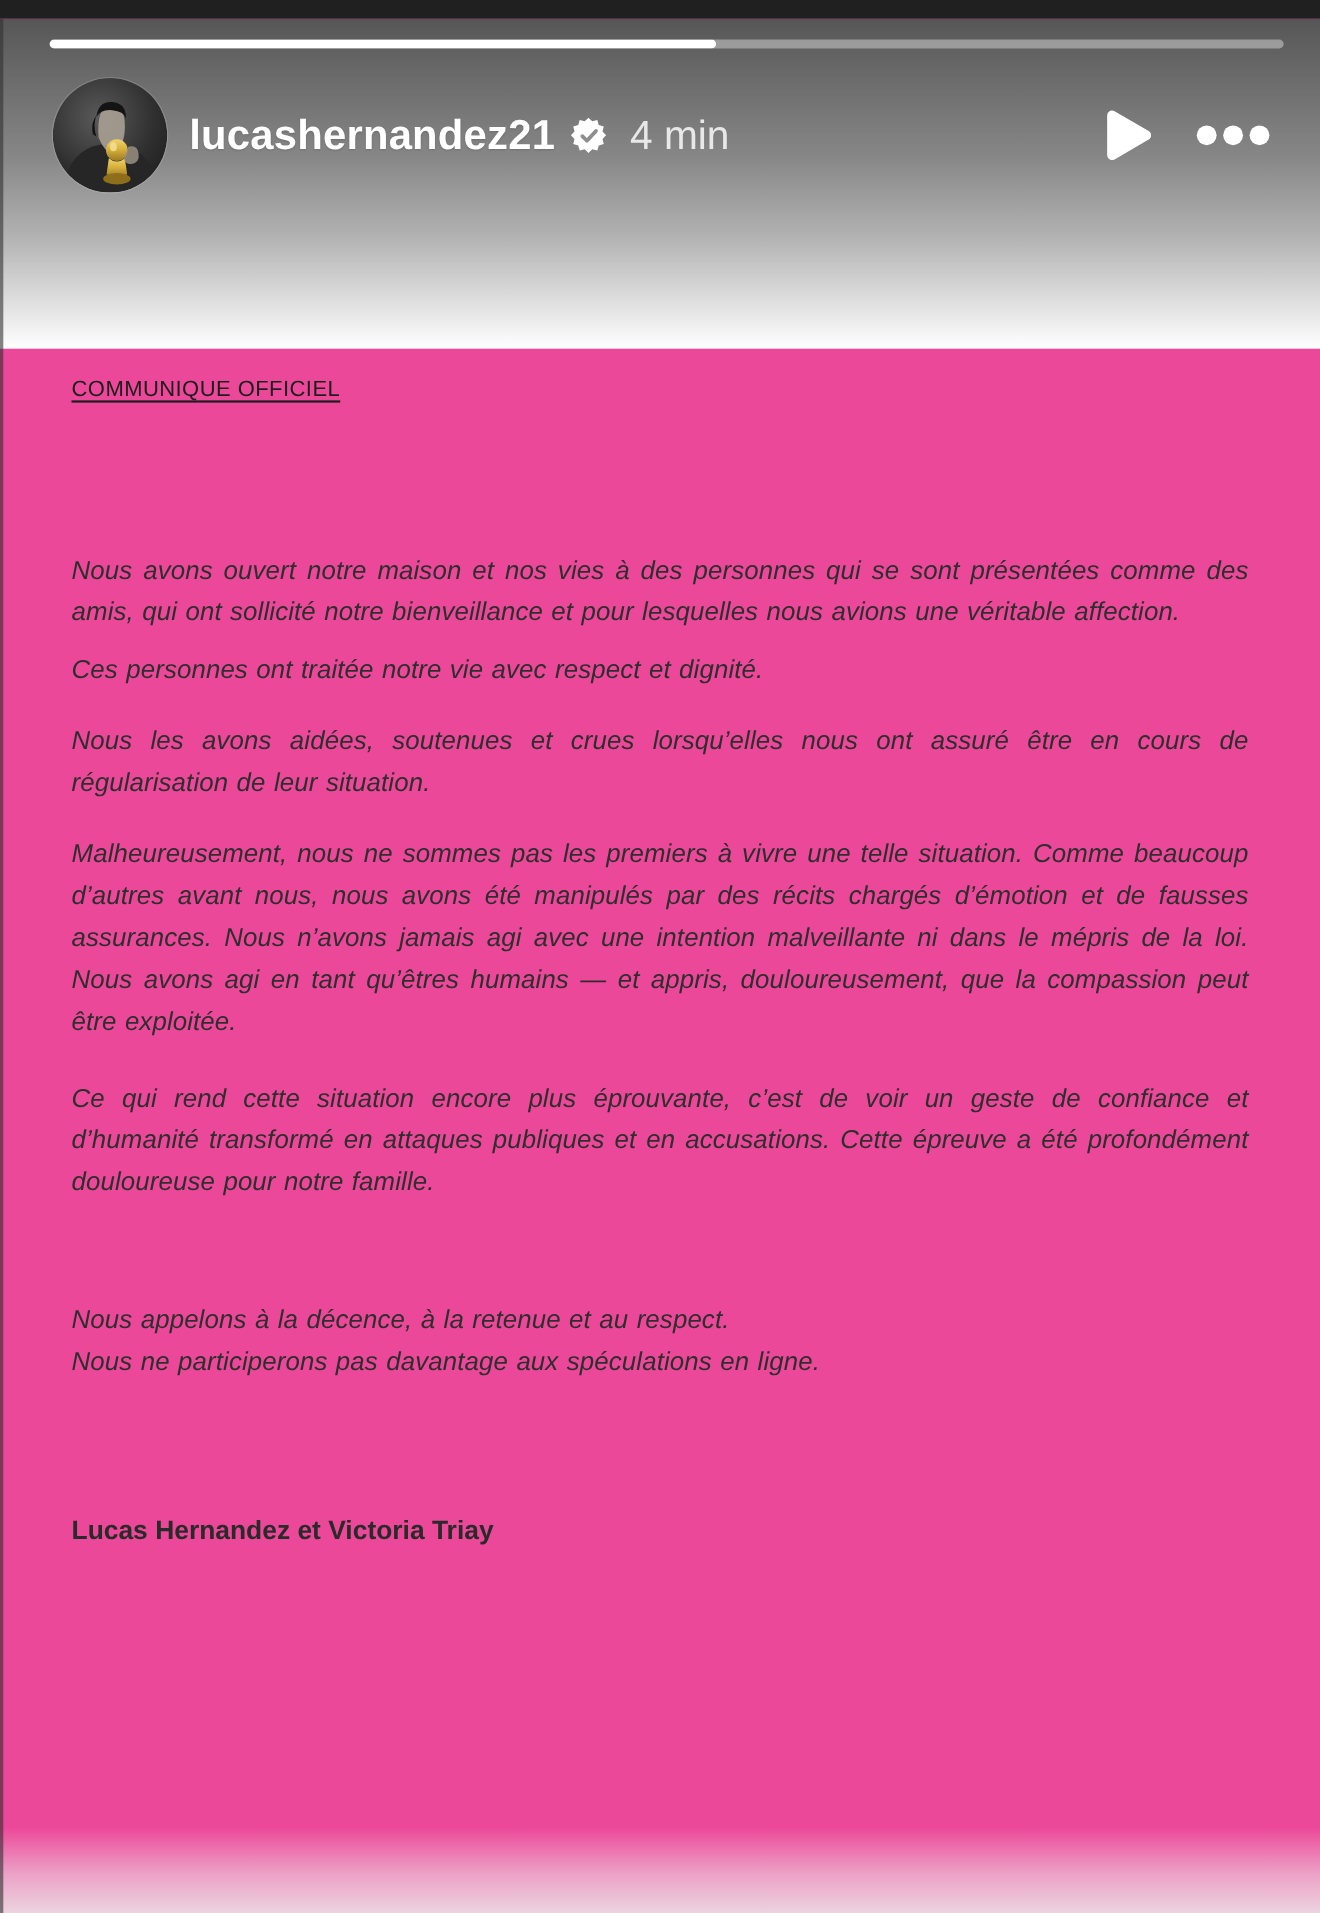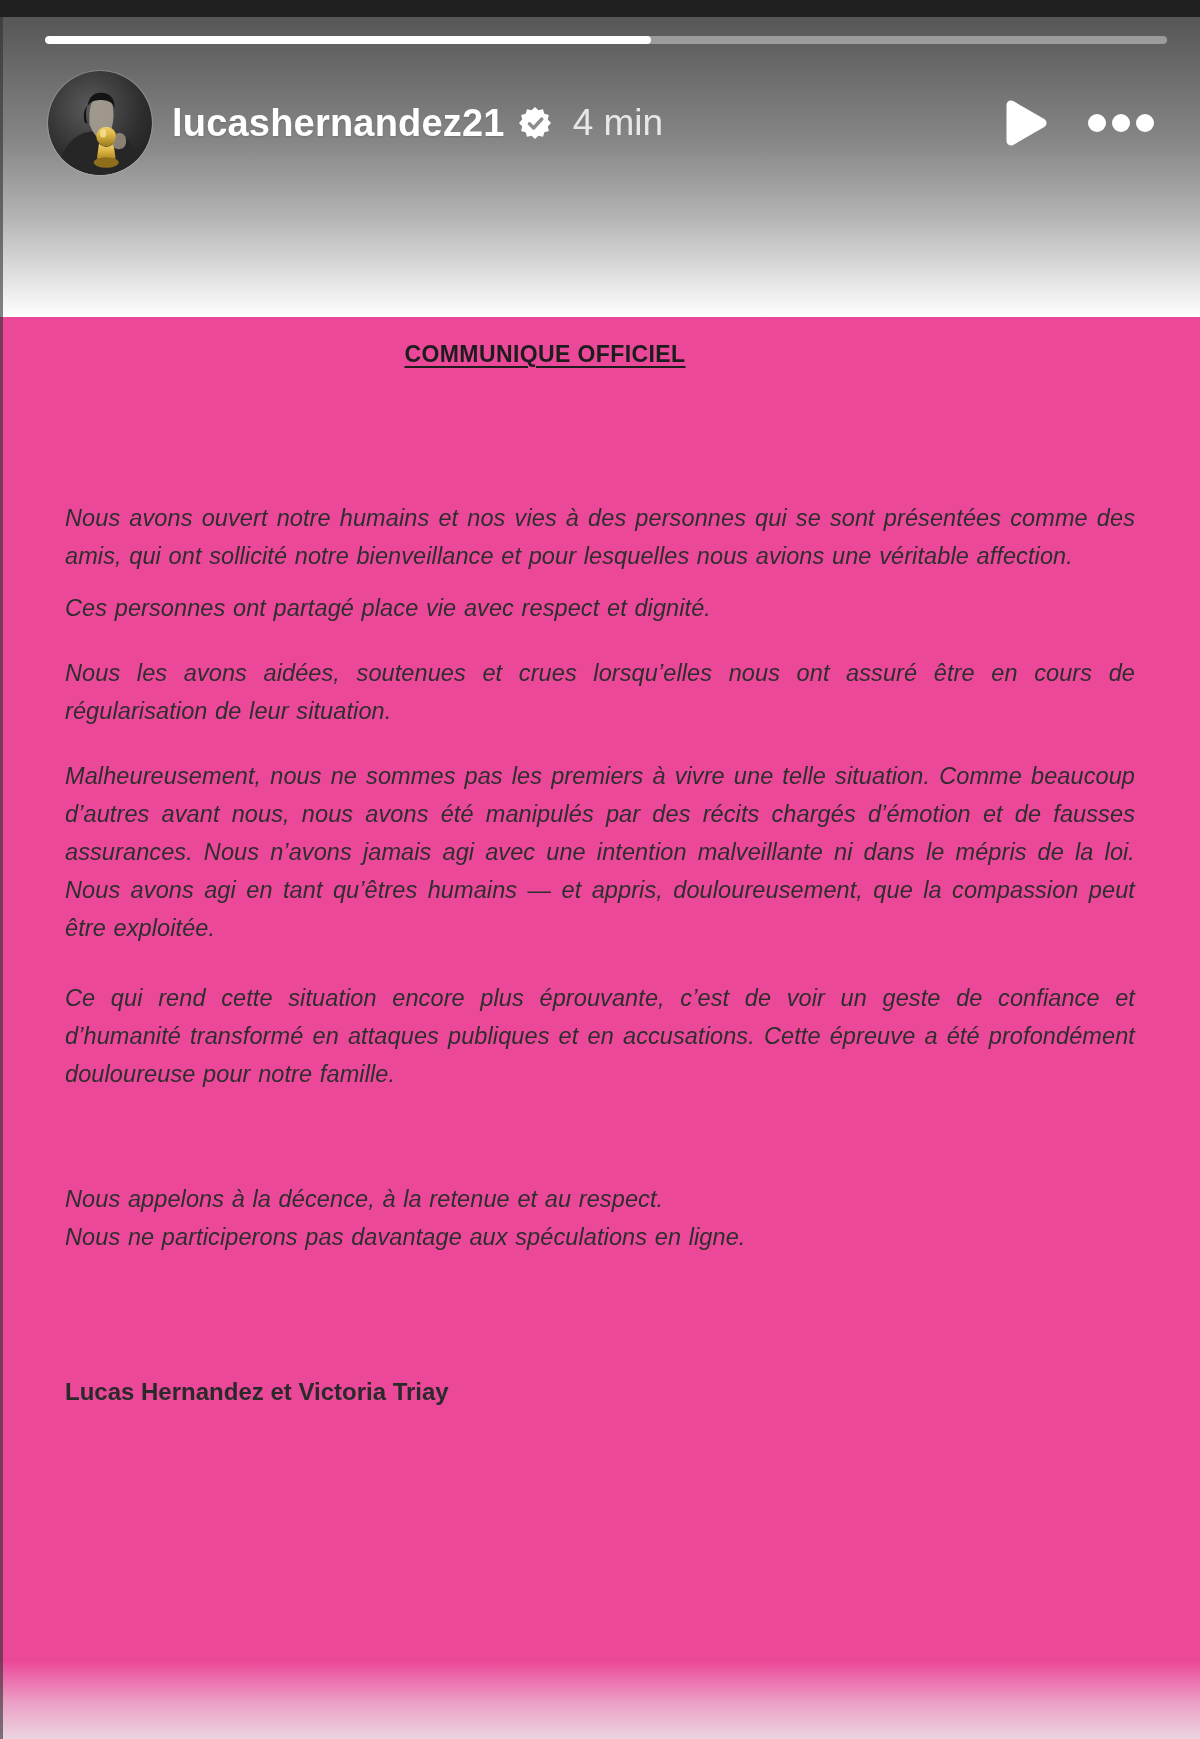--- a/index.html
+++ b/index.html
@@ -65,24 +65,23 @@
   .more-btn .dot{width:18px;height:18px;border-radius:50%;background:#ffffff;}
 
   
   .doc{
     position:relative;
     padding:0 65px;
     color:#2e2e2e;
   }
   .doc-title{
     margin:22px 0 0 0;
-    text-align:center;
     padding-right:110px;
-    font-size:23px;line-height:30px;
-    font-weight:700;color:#1d1d1d;
+    font-size:20px;line-height:30px;
+    font-weight:400;color:#1d1d1d;
     letter-spacing:.4px;
     text-decoration:underline;
     text-underline-offset:4px;
   }
   .doc p{
     margin:0;
     font-style:italic;
     font-size:23.5px;
     line-height:38px;
     text-align:justify;
@@ -183,22 +182,22 @@
         <span class="dot"></span>
         <span class="dot"></span>
         <span class="dot"></span>
       </div>
     </div>
   </div>
 
   <div class="doc">
     <div class="doc-title">COMMUNIQUE OFFICIEL</div>
     <div id="paragraphs">
-        <p class="para-1">Nous avons ouvert notre humains et nos vies à des personnes qui se sont présentées comme des amis, qui ont sollicité notre bienveillance et pour lesquelles nous avions une véritable affection.</p>
-        <p class="para-2">Ces personnes ont partagé place vie avec respect et dignité.</p>
+        <p class="para-1">Nous avons ouvert notre maison et nos vies à des personnes qui se sont présentées comme des amis, qui ont sollicité notre bienveillance et pour lesquelles nous avions une véritable affection.</p>
+        <p class="para-2">Ces personnes ont traitée notre vie avec respect et dignité.</p>
         <p class="para-3">Nous les avons aidées, soutenues et crues lorsqu’elles nous ont assuré être en cours de régularisation de leur situation.</p>
         <p class="para-5">Malheureusement, nous ne sommes pas les premiers à vivre une telle situation. Comme beaucoup d’autres avant nous, nous avons été manipulés par des récits chargés d’émotion et de fausses assurances. Nous n’avons jamais agi avec une intention malveillante ni dans le mépris de la loi. Nous avons agi en tant qu’êtres humains — et appris, douloureusement, que la compassion peut être exploitée.</p>
         <p class="para-6">Ce qui rend cette situation encore plus éprouvante, c’est de voir un geste de confiance et d’humanité transformé en attaques publiques et en accusations. Cette épreuve a été profondément douloureuse pour notre famille.</p>
         <p class="para-8">Nous appelons à la décence, à la retenue et au respect.</p>
         <p class="para-9">Nous ne participerons pas davantage aux spéculations en ligne.</p>
       </div>
     <div class="signature">Lucas Hernandez et Victoria Triay</div>
   </div>
 
   <div class="bottom-fade"></div>

